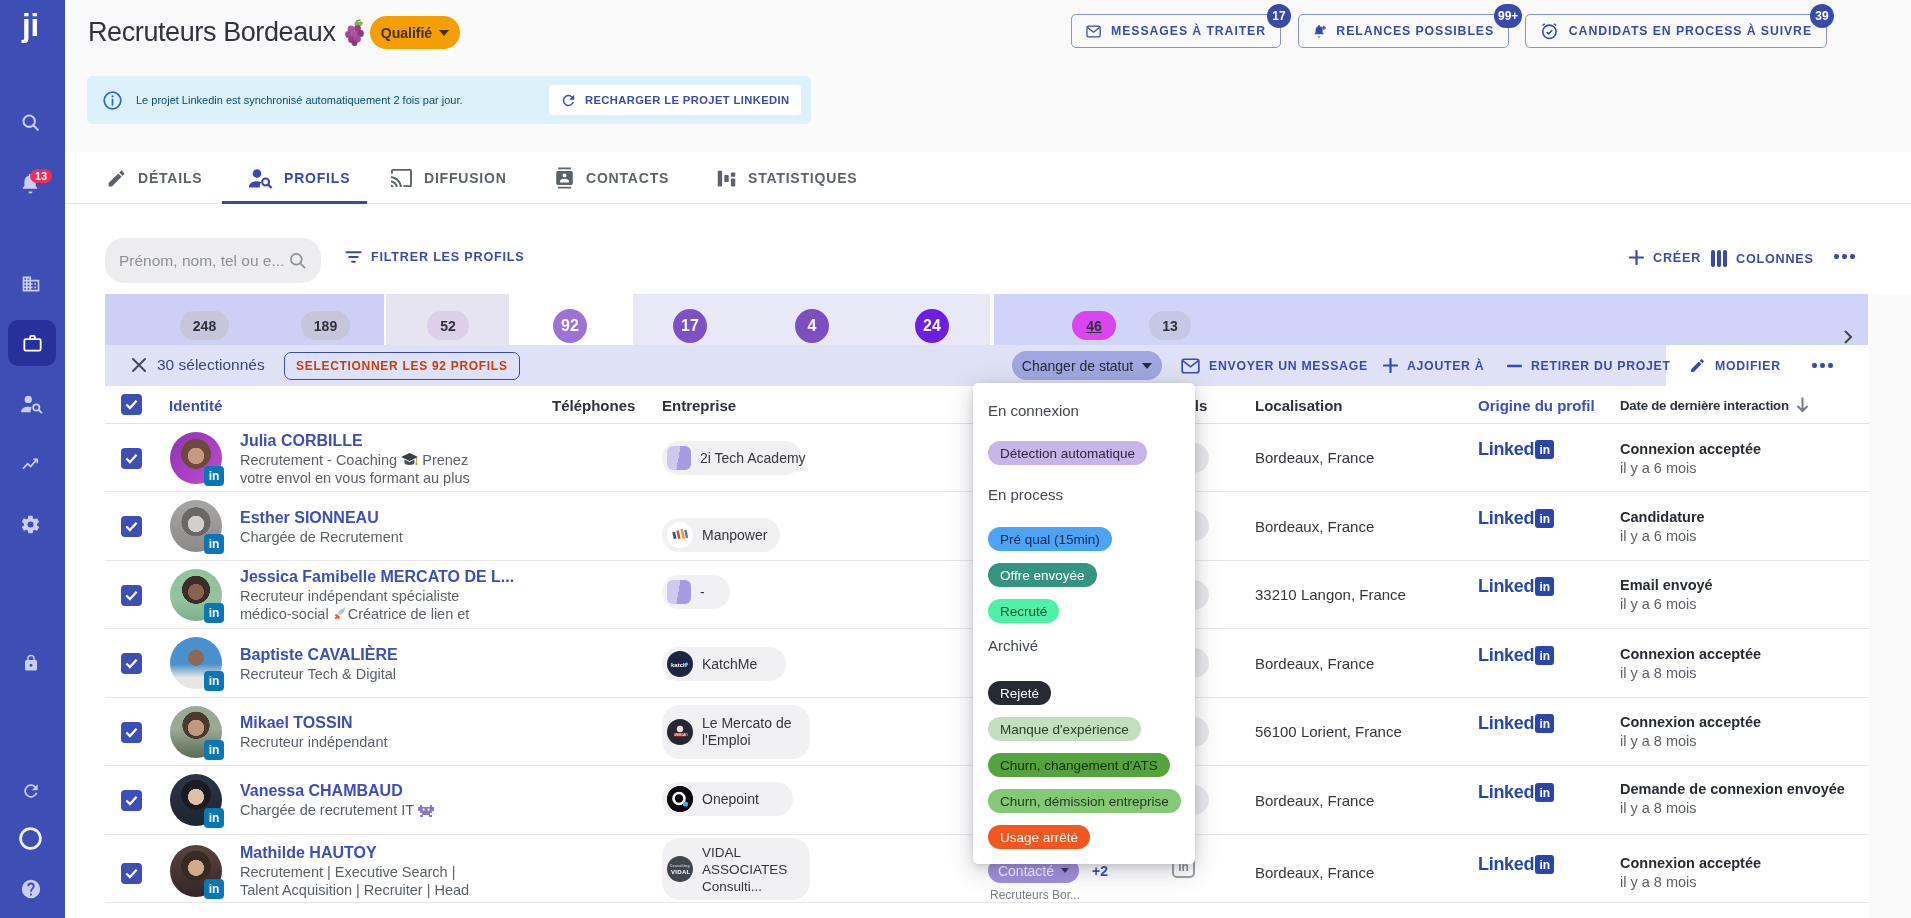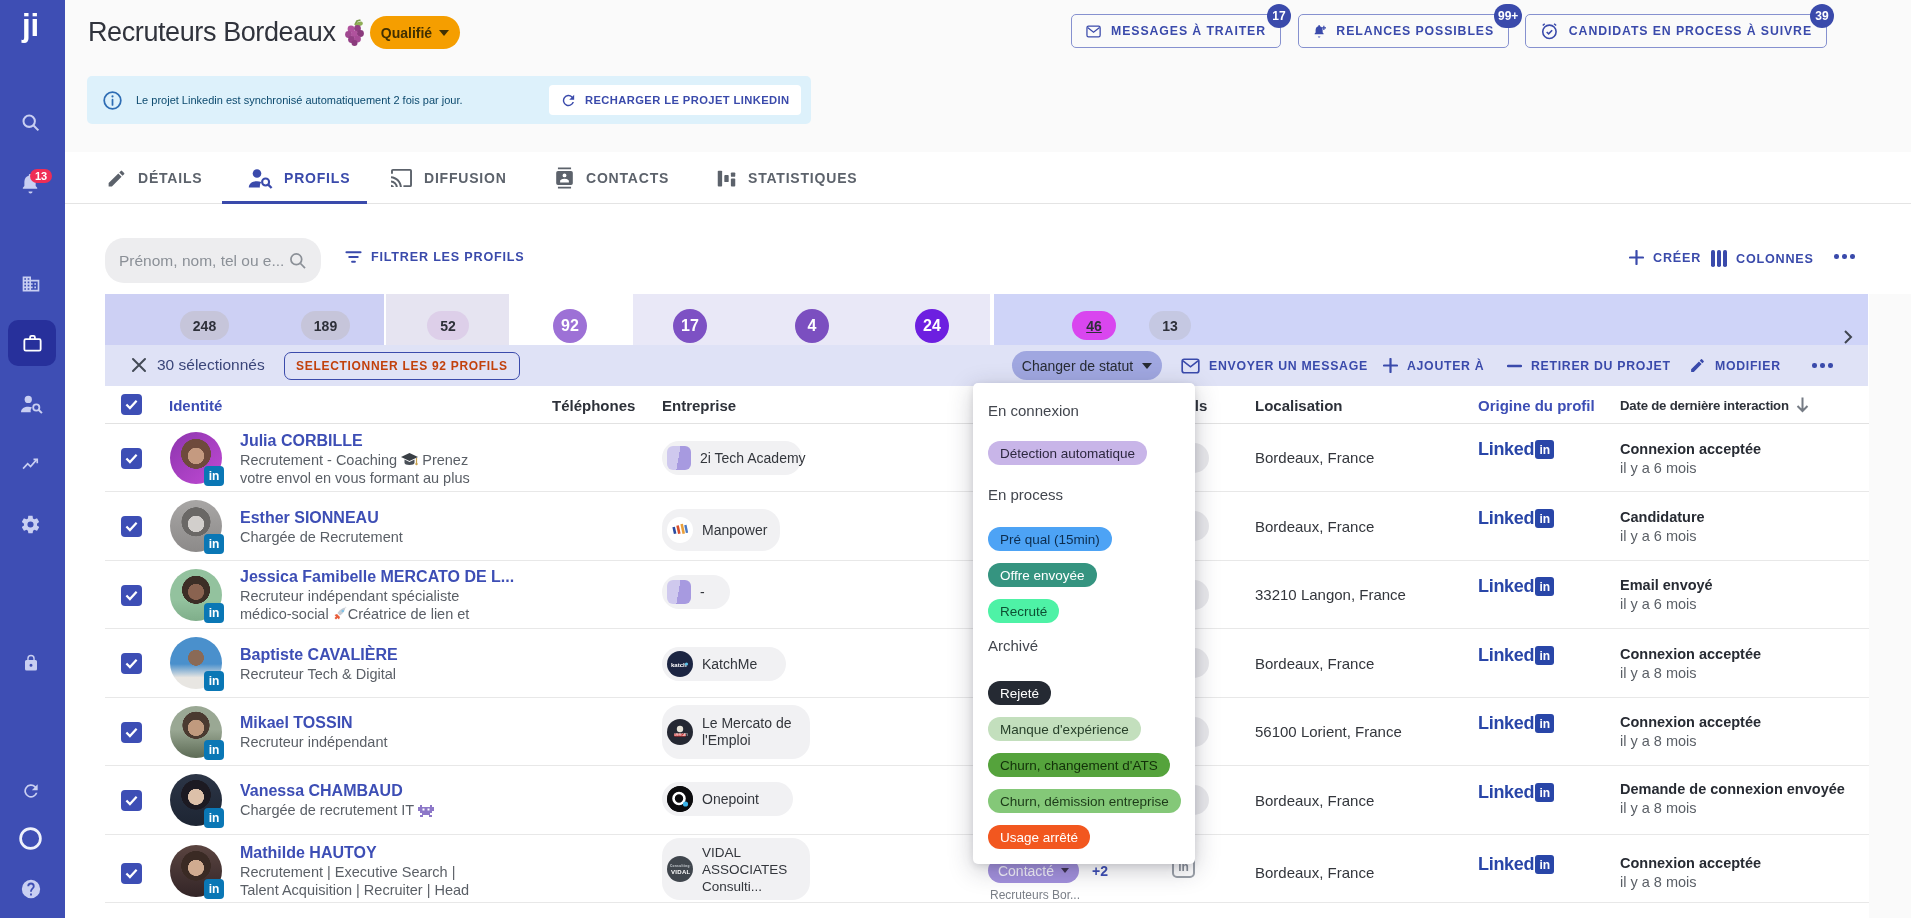--- a/index.html
+++ b/index.html
@@ -41,21 +41,21 @@
   #search .ph { color:#8b9097; font-size:15.5px; margin-left:14px; flex:1; }
   .bluelbl { position:absolute; display:flex; align-items:center; gap:9px; color:#3a4aab;
              font-size:12.6px; font-weight:bold; letter-spacing:.8px; white-space:nowrap; }
   
   .seg { position:absolute; top:294px; height:51px; }
   .chip { position:absolute; top:311px; height:29px; border-radius:15px; display:flex; align-items:center;
           justify-content:center; font-size:14px; font-weight:bold; color:#2e3039; }
   .circ { position:absolute; top:309px; width:34px; height:34px; border-radius:50%; display:flex;
           align-items:center; justify-content:center; font-size:16px; font-weight:bold; color:#fff; }
   
-  #toolbar { left:105px; top:345px; width:1763px; height:41px; background:#dfe2f6; display:flex; align-items:center; }
+  #toolbar { left:105px; top:345px; width:1561px; height:41px; background:#dfe2f6; display:flex; align-items:center; }
   #selbtn { position:absolute; left:179px; top:7px; height:28px; border:1px solid #3a4aab; border-radius:7px;
             color:#c2410c; font-size:12px; font-weight:bold; letter-spacing:.7px; display:flex;
             align-items:center; padding:0 11px; }
   #statusbtn { position:absolute; left:907px; top:6px; width:150px; height:29px; background:#a0a7e0;
                border-radius:15px; display:flex; align-items:center; justify-content:center; gap:9px;
                font-size:14px; color:#272b33; }
   .tbact { position:absolute; top:345px; height:41px; display:flex; align-items:center; gap:9px; color:#3a4aab;
            font-size:12.3px; font-weight:bold; letter-spacing:.7px; white-space:nowrap; }
   
   #thead { left:105px; top:386px; width:1764px; height:38px; background:#fff; border-bottom:1px solid #e2e2e2; }
@@ -361,21 +361,21 @@
 <div class="row" style="top:492px; height:69px;">
   <div class="cbx" style="top:24px;">
       <svg width="13" height="11" viewBox="0 0 14 11">
         <path d="M1.5 5.5l3.8 3.8L12.5 1.5" stroke="#fff" stroke-width="2.4" fill="none"></path>
       </svg>
     </div>
   <div class="avatar" style="top:8px; background:radial-gradient(circle at 50% 46%, #d2cfcc 0 21%, rgba(0,0,0,0) 22%),radial-gradient(circle at 50% 42%, #6a6866 0 36%, rgba(0,0,0,0) 37%),linear-gradient(180deg, #a8a6a5, #8c8a89);"></div>
   <div class="libadge" style="top:42px;">in</div>
   <div class="nm" style="top:17px;">Esther SIONNEAU</div>
   <div class="sub" style="top:37px;">Chargée de Recrutement</div>
-  <div class="comp" style="top:17px; width:118px; height:42px;"><span class="clogo mnp">
+  <div class="comp" style="top:26px; width:118px; height:34px;"><span class="clogo mnp">
         <svg width="16" height="14" viewBox="0 0 16 14">
           <rect x="1" y="4" width="2.6" height="7" fill="#2b4ba0" transform="rotate(-12 2 7)"></rect>
           <rect x="5" y="2.5" width="2.6" height="8.5" fill="#d94f2b" transform="rotate(-12 6 6)"></rect>
           <rect x="9.2" y="1" width="2.6" height="10" fill="#e8a03c" transform="rotate(-12 10 5)"></rect>
           <rect x="13" y="2" width="2.4" height="8" fill="#4a79c4" transform="rotate(-12 14 6)"></rect>
         </svg>
       </span>Manpower</div>
   <div class="mailcirc" style="top:19px;"></div>
   <div class="loc" style="top:26px;">Bordeaux, France</div>
   <div class="lkd" style="top:16px;">

